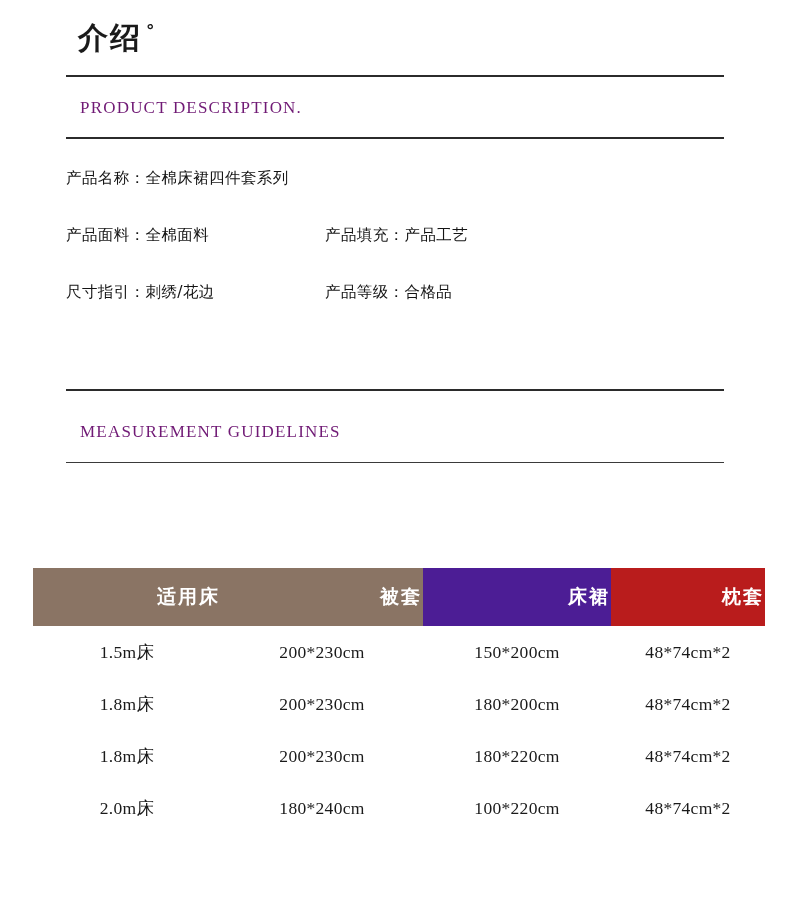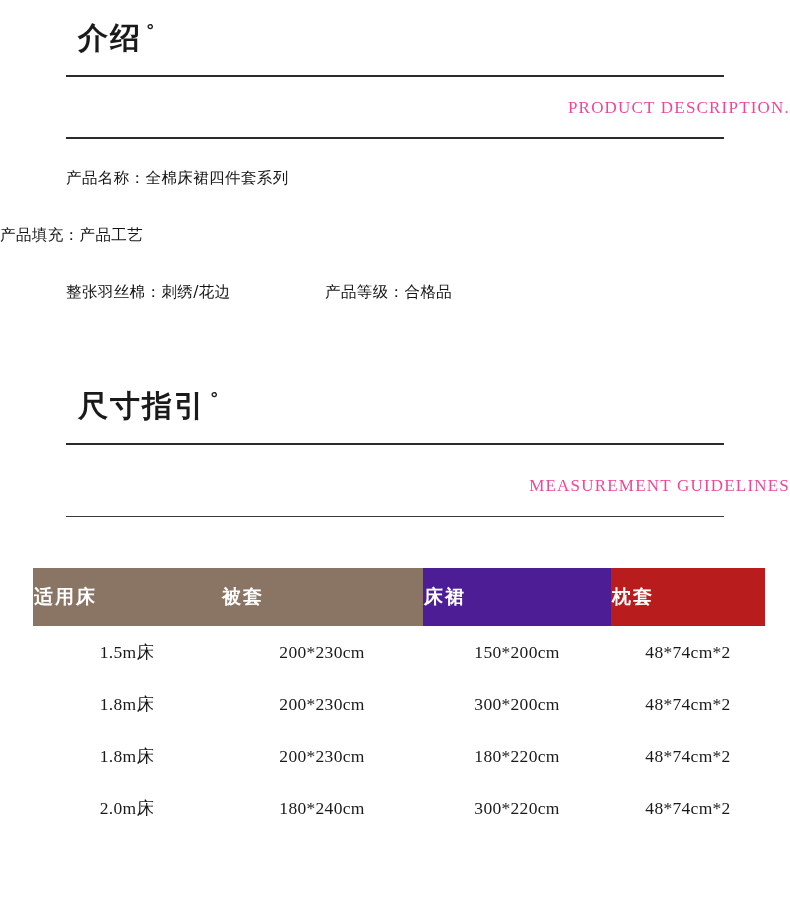--- a/index.html
+++ b/index.html
@@ -54,24 +54,23 @@
     margin: 0 auto;
     width: 658px;
     margin-left: 66px;
   }
   .rule.thin { height: 1px; background: #3a3a3a; }
 
   .en-title {
     font-family: "Liberation Serif", serif;
     font-size: 17px;
     letter-spacing: 1.2px;
-    color: #ec4899;
+    color: #701a75;
     padding-left: 80px;
     line-height: 1;
-    text-align: right;
   }
 
   
   .specs {
     position: absolute;
     top: 168px;
     left: 0;
     width: 790px;
   }
   .spec-row {
@@ -103,21 +102,21 @@
   }
   thead th {
     background: #8a7464;
     color: #ffffff;
     font-family: "DejaVu Sans", sans-serif;
     font-weight: bold;
     font-size: 19px;
     letter-spacing: 2px;
     height: 56px;
     vertical-align: middle;
-    text-align: left;
+    text-align: right;
     border: none;
   }
   tbody td {
     height: 50px;
     text-align: center;
     vertical-align: middle;
     font-family: "Liberation Serif", serif;
     font-size: 17.5px;
     color: #1a1a1a;
     letter-spacing: 0.3px;
@@ -142,32 +141,30 @@
     <div class="en-title" style="margin-top:22px;">PRODUCT DESCRIPTION.</div>
     <div class="rule" style="margin-top:21px;"></div>
   </div>
 
   <div class="specs">
     <div class="spec-row">
       <div class="spec-cell col1">产品名称：全棉床裙四件套系列</div>
       <div class="spec-cell col2"></div>
     </div>
     <div class="spec-row">
+      <div class="spec-cell col1">产品面料：全棉面料</div>
       <div class="spec-cell col2">产品填充：产品工艺</div>
     </div>
     <div class="spec-row">
-      <div class="spec-cell col1">整张羽丝棉：刺绣/花边</div>
+      <div class="spec-cell col1">尺寸指引：刺绣/花边</div>
       <div class="spec-cell col2">产品等级：合格品</div>
     </div>
   </div>
 
   <div class="section sec-size">
-    <div class="cn-title" style="padding-top:18px;">
-      <span>尺寸指引</span><span class="deg">°</span>
-    </div>
     <div class="rule" style="margin-top:19px;"></div>
     <div class="en-title" style="margin-top:32px;">MEASUREMENT GUIDELINES</div>
     <div class="rule thin" style="margin-top:22px;"></div>
   </div>
 
   <div class="table-wrap">
     <table>
       <thead>
         <tr>
           <th class="col-a" style="background: rgb(138, 116, 100);">适用床</th>
@@ -179,32 +176,32 @@
       <tbody>
         <tr>
           <td>1.5m床</td>
           <td>200*230cm</td>
           <td>150*200cm</td>
           <td>48*74cm*2</td>
         </tr>
         <tr>
           <td>1.8m床</td>
           <td>200*230cm</td>
-          <td>300*200cm</td>
+          <td>180*200cm</td>
           <td>48*74cm*2</td>
         </tr>
         <tr>
           <td>1.8m床</td>
           <td>200*230cm</td>
           <td>180*220cm</td>
           <td>48*74cm*2</td>
         </tr>
         <tr>
           <td>2.0m床</td>
           <td>180*240cm</td>
-          <td>300*220cm</td>
+          <td>100*220cm</td>
           <td>48*74cm*2</td>
         </tr>
       </tbody>
     </table>
   </div>
 
 </div>
 
 </body></html>

